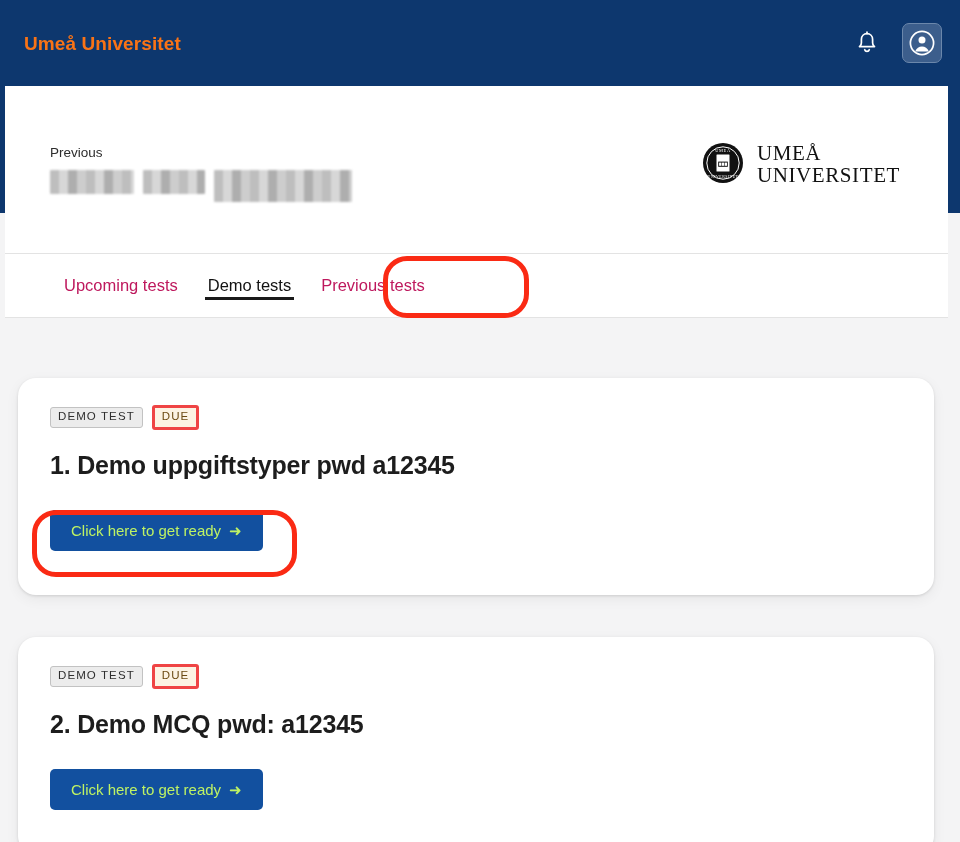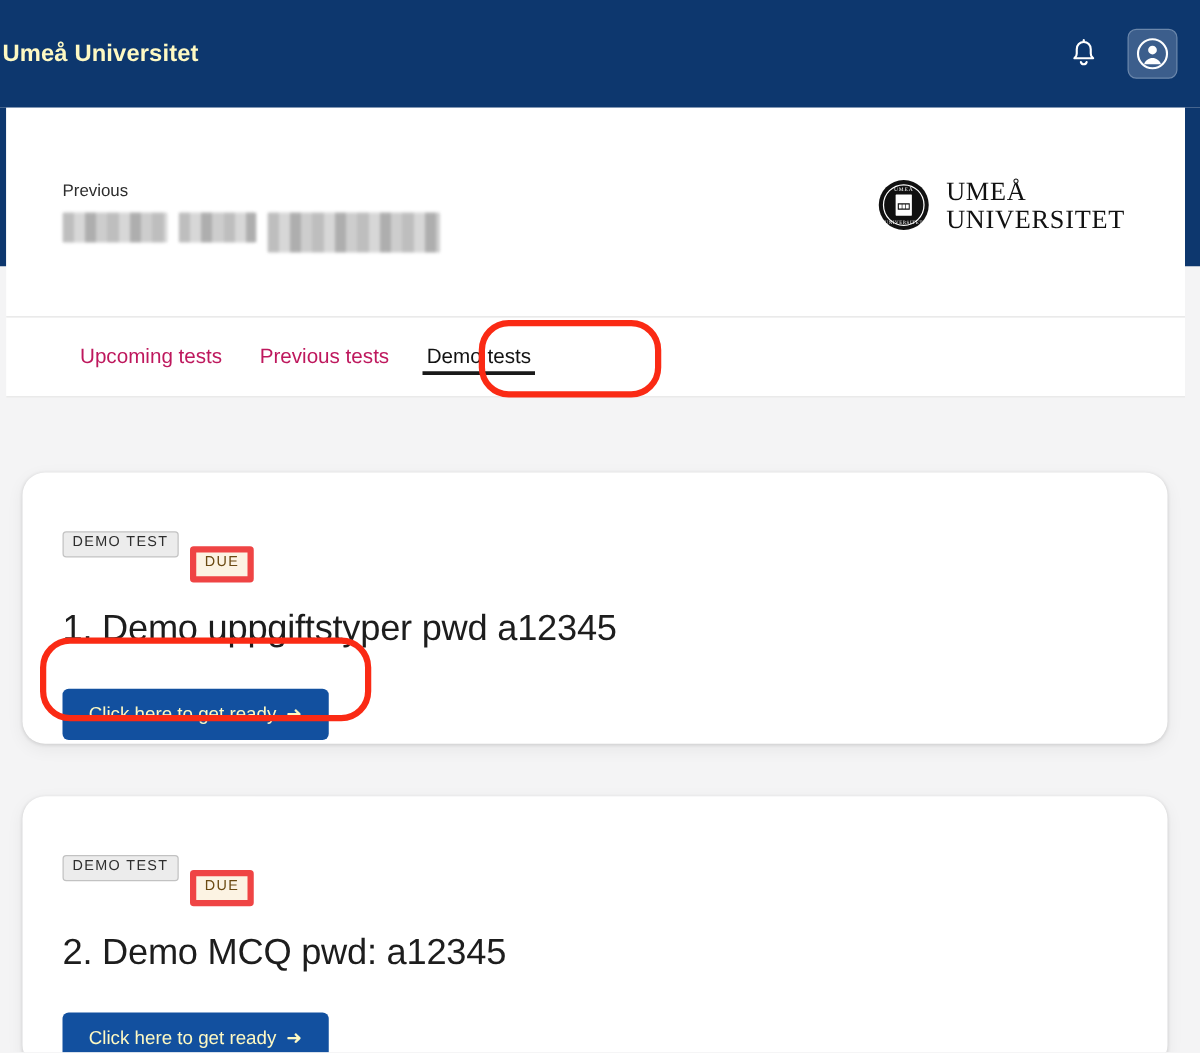--- a/index.html
+++ b/index.html
@@ -30,26 +30,27 @@
     width: 960px;
     height: 86px;
     background: #0d376e;
     display: flex;
     align-items: center;
     box-sizing: border-box;
     padding: 0 18px 0 0;
     z-index: 6;
   }
   .brand {
-    color: #fef9c3;
+    color: #f97316;
     font-size: 19px;
     font-weight: bold;
     letter-spacing: 0.1px;
     padding-left: 2px;
     line-height: 1;
+    margin-left: 22px;
   }
   .topbar-actions {
     margin-left: auto;
     display: flex;
     align-items: center;
     gap: 18px;
   }
   .bell-btn {
     width: 34px; height: 34px;
     display: flex; align-items: center; justify-content: center;
@@ -119,21 +120,20 @@
   }
   .redacted .b1 { width: 84px; }
   .redacted .b2 { width: 62px; }
   .redacted .b3 { width: 138px; height: 32px; }
 
   .uu-logo {
     position: absolute;
     right: 48px;
     top: 56px;
     display: flex;
-    align-items: center;
     gap: 13px;
   }
   .uu-wordmark {
     font-family: "Liberation Serif", serif;
     font-size: 21px;
     line-height: 1.05;
     color: #111111;
     letter-spacing: 0.6px;
   }
 
@@ -216,41 +216,40 @@
     box-sizing: border-box;
     white-space: nowrap;
   }
   .badge-demo {
     background: #ececec;
     border: 1px solid #c2c2c2;
     color: #2e2e2e;
   }
   .badge-due {
     background: #fcf3e3;
-    border: 5px solid #ef4444;
+    border: 3px solid #ef4444;
     color: #6b4a12;
-    margin-top: 32px;
   }
 
   .test-title {
     margin-top: 21px;
-    font-size: 29px;
+    font-size: 25px;
     color: #1d1d1d;
-    font-weight: normal;
+    font-weight: bold;
     line-height: 1.15;
     letter-spacing: -0.2px;
   }
 
   .ready-btn {
     margin-top: 31px;
     display: inline-flex;
     align-items: center;
     gap: 8px;
     background: #12509f;
-    color: #fef9c3;
+    color: #bef264;
     border: none;
     border-radius: 5px;
     font-size: 15px;
     font-family: "Liberation Sans", sans-serif;
     padding: 13px 21px 13px 21px;
     cursor: pointer;
     line-height: 1;
   }
   .ready-btn .arrow { font-size: 15px; line-height: 1; }
 
@@ -321,22 +320,22 @@
       </svg>
       <div class="uu-wordmark">
         <div>UMEÅ</div>
         <div>UNIVERSITET</div>
       </div>
     </div>
   </div>
 
   <div class="tabbar">
     <div class="tab">Upcoming tests</div>
+    <div class="tab active">Demo tests</div>
     <div class="tab">Previous tests</div>
-    <div class="tab active">Demo tests</div>
   </div>
 
   <div class="main">
 
     <div class="test-card c1">
       <div class="badges">
         <span class="badge badge-demo">DEMO TEST</span>
         <span class="badge badge-due">DUE</span>
       </div>
       <div class="test-title">1. Demo uppgiftstyper pwd a12345</div>

